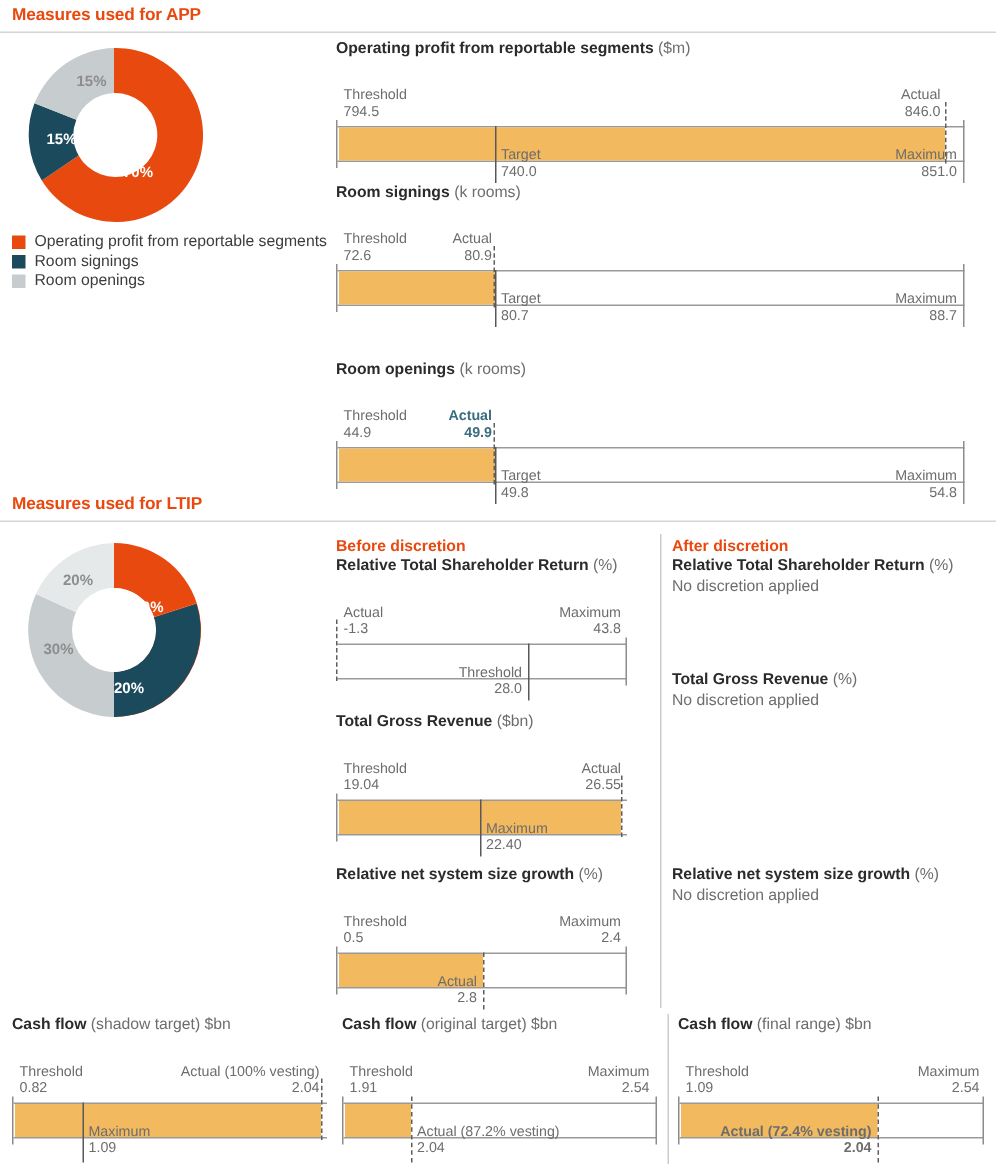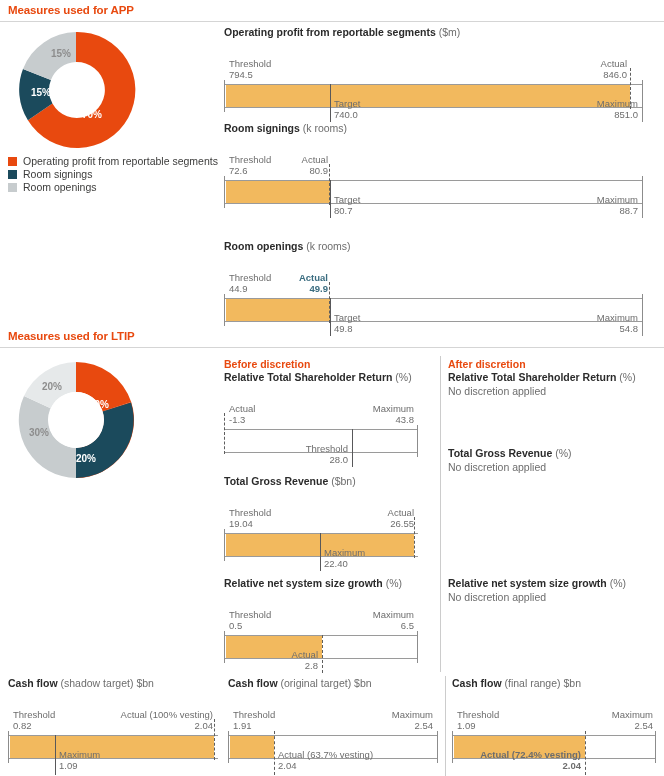--- a/index.html
+++ b/index.html
@@ -293,21 +293,21 @@
       <span>Relative net system size growth</span>
       <span class="unit">(%)</span>
     </div>
     <div class="bc" style="width:200px; height:82px;">
       <div class="lab" style="left:5px; top:18px;">
         <span>Threshold</span>
         <span class="v">0.5</span>
       </div>
       <div class="lab r" style="right:10px; top:18px;">
         <span>Maximum</span>
-        <span class="v">6.5</span>
+        <span class="v">2.4</span>
       </div>
       <div class="bc-track" style="left:1px; top:44px; width:193px; height:24px;"></div>
       <div class="bc-fill" style="left:2px; top:45px; width:96px; height:22px;"></div>
       <div class="bc-endcap" style="left:0px; top:40px; height:32px;"></div>
       <div class="bc-endcap" style="left:193px; top:40px; height:32px;"></div>
       <div class="bc-dash" style="left:98px; top:44px; height:38px;"></div>
       <div class="lab r" style="left:0px; width:94px; top:58px;">
         <span>Actual</span>
         <span class="v">2.8</span>
       </div>
@@ -377,21 +377,21 @@
       <div class="lab r" style="right:7px; top:18px;">
         <span>Maximum</span>
         <span class="v">2.54</span>
       </div>
       <div class="bc-track" style="left:1px; top:44px; width:209px; height:24px;"></div>
       <div class="bc-fill" style="left:2px; top:45px; width:44px; height:22px;"></div>
       <div class="bc-endcap" style="left:0px; top:40px; height:32px;"></div>
       <div class="bc-endcap" style="left:209px; top:40px; height:32px;"></div>
       <div class="bc-dash" style="left:46px; top:40px; height:44px;"></div>
       <div class="lab" style="left:50px; top:58px;">
-        <span>Actual (63.7% vesting)</span>
+        <span>Actual (87.2% vesting)</span>
         <span class="v">2.04</span>
       </div>
     </div>
   </div>
 
   <div class="blk" style="left:452px; top:677px; width:206px;">
     <div class="blk-title">
       <span>Cash flow</span>
       <span class="unit">(final range) $bn</span>
     </div>

